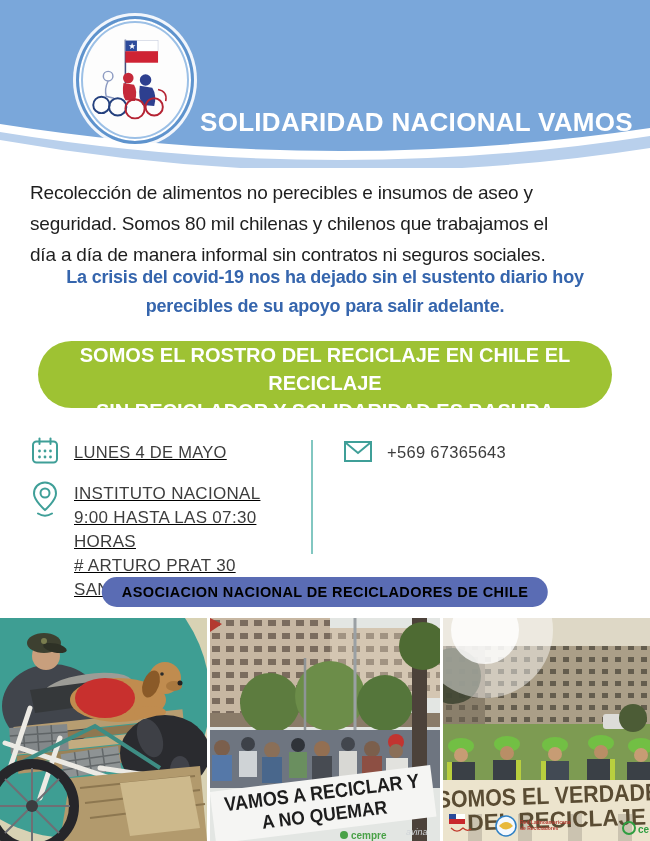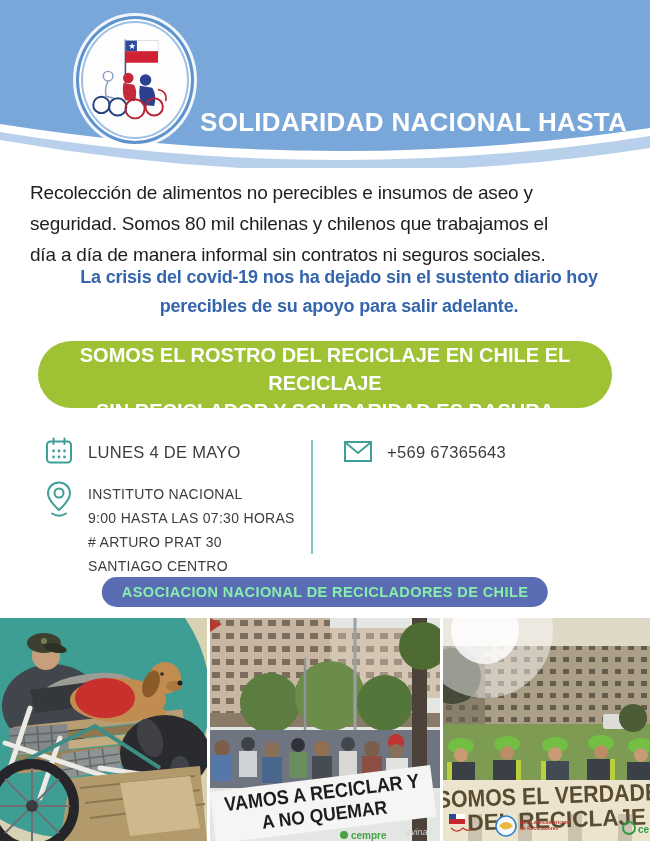--- a/index.html
+++ b/index.html
@@ -11,38 +11,38 @@
   .logo{position:absolute;top:16px;left:76px;width:112px;height:122px;border-radius:50%;
         background:#fdfdfd;border:3px solid #5e93cd;
         box-shadow:0 0 0 3px rgba(255,255,255,.9), inset 0 0 0 2px #ffffff, inset 0 0 0 4px #9cc0e6;
         display:flex;align-items:center;justify-content:center;}
   .title{position:absolute;top:32px;left:200px;color:#ffffff;font-weight:bold;
          font-size:26px;line-height:36px;letter-spacing:.3px;white-space:pre-wrap;}
   .title div{white-space:pre-wrap;}
   
   .intro{position:absolute;top:177px;left:30px;width:590px;text-align:left;
          color:#1e1e1e;font-size:19px;line-height:31px;letter-spacing:-0.2px;}
-  .crisis{position:absolute;top:263px;left:44px;width:590px;text-align:center;
+  .crisis{position:absolute;top:263px;left:30px;width:590px;text-align:center;
           color:#3565ad;font-weight:bold;font-size:18px;line-height:29px;letter-spacing:-0.2px;}
   .green-banner{position:absolute;top:341px;left:38px;width:574px;height:67px;
           background:#9ec233;border-radius:34px;color:#ffffff;font-weight:bold;
           font-size:20px;line-height:28px;text-align:center;display:flex;
           flex-direction:column;justify-content:space-between;letter-spacing:0;}
   
-  .info-col-left{position:absolute;top:436px;left:44px;width:260px;}
+  .info-col-left{position:absolute;top:436px;left:30px;width:260px;text-decoration:underline;}
   .info-col-right{position:absolute;top:436px;left:343px;width:300px;}
   .info-row{display:flex;align-items:flex-start;gap:14px;margin-bottom:14px;}
   .info-row .ic{flex:0 0 30px;}
   .info-label{color:#3d3d3d;font-size:16.5px;letter-spacing:.3px;padding-top:7px;}
-  .info-lines{color:#3d3d3d;font-size:14px;line-height:24px;letter-spacing:.3px;padding-top:2px;}
+  .info-lines{color:#3d3d3d;font-size:17px;line-height:24px;letter-spacing:.3px;padding-top:2px;}
   .email{font-size:15.5px;letter-spacing:0;}
   .divider{position:absolute;top:440px;left:311px;width:2px;height:114px;background:#82c7c1;}
   
   .badge{position:absolute;top:577px;left:50%;transform:translateX(-50%);
-         background:#5a6cb4;color:#86efac;font-weight:bold;font-size:14.5px;
+         background:#5a6cb4;color:#000000;font-weight:bold;font-size:14.5px;
          letter-spacing:.4px;padding:7px 20px;border-radius:16px;white-space:nowrap;}
   
   .photos{position:absolute;top:618px;left:0;width:650px;height:223px;display:flex;gap:3px;}
   .photos svg{display:block;height:223px;}
   text{font-family:"Liberation Sans",sans-serif;}
 </style>
 </head>
 <body>
 
 <div class="flyer">
@@ -74,21 +74,21 @@
 
         <circle cx="15" cy="78" r="8.5" fill="none" stroke="#24407e" stroke-width="2"></circle>
         <circle cx="32" cy="80" r="9" fill="none" stroke="#24407e" stroke-width="2"></circle>
         <circle cx="50" cy="82" r="10" fill="none" stroke="#b52333" stroke-width="2"></circle>
         <circle cx="70" cy="80" r="9" fill="none" stroke="#b52333" stroke-width="2"></circle>
         <path d="M74,62 q10,2 8,12" fill="none" stroke="#b52333" stroke-width="1.6"></path>
       </svg>
     </div>
 
     <div class="title">
-      <div>SOLIDARIDAD NACIONAL HASTA</div>
+      <div>SOLIDARIDAD NACIONAL VAMOS</div>
       <div>LOS RECICLADORAS DE</div>
       <div>BASE  FRENTE A LA  PANDEMIA</div>
     </div>
   </div>
 
   <div class="intro">
     <div>Recolección de alimentos no perecibles e insumos de aseo y</div>
     <div>seguridad. Somos 80 mil chilenas y chilenos que trabajamos el</div>
     <div>día a día de manera informal sin contratos ni seguros sociales.</div>
   </div>

